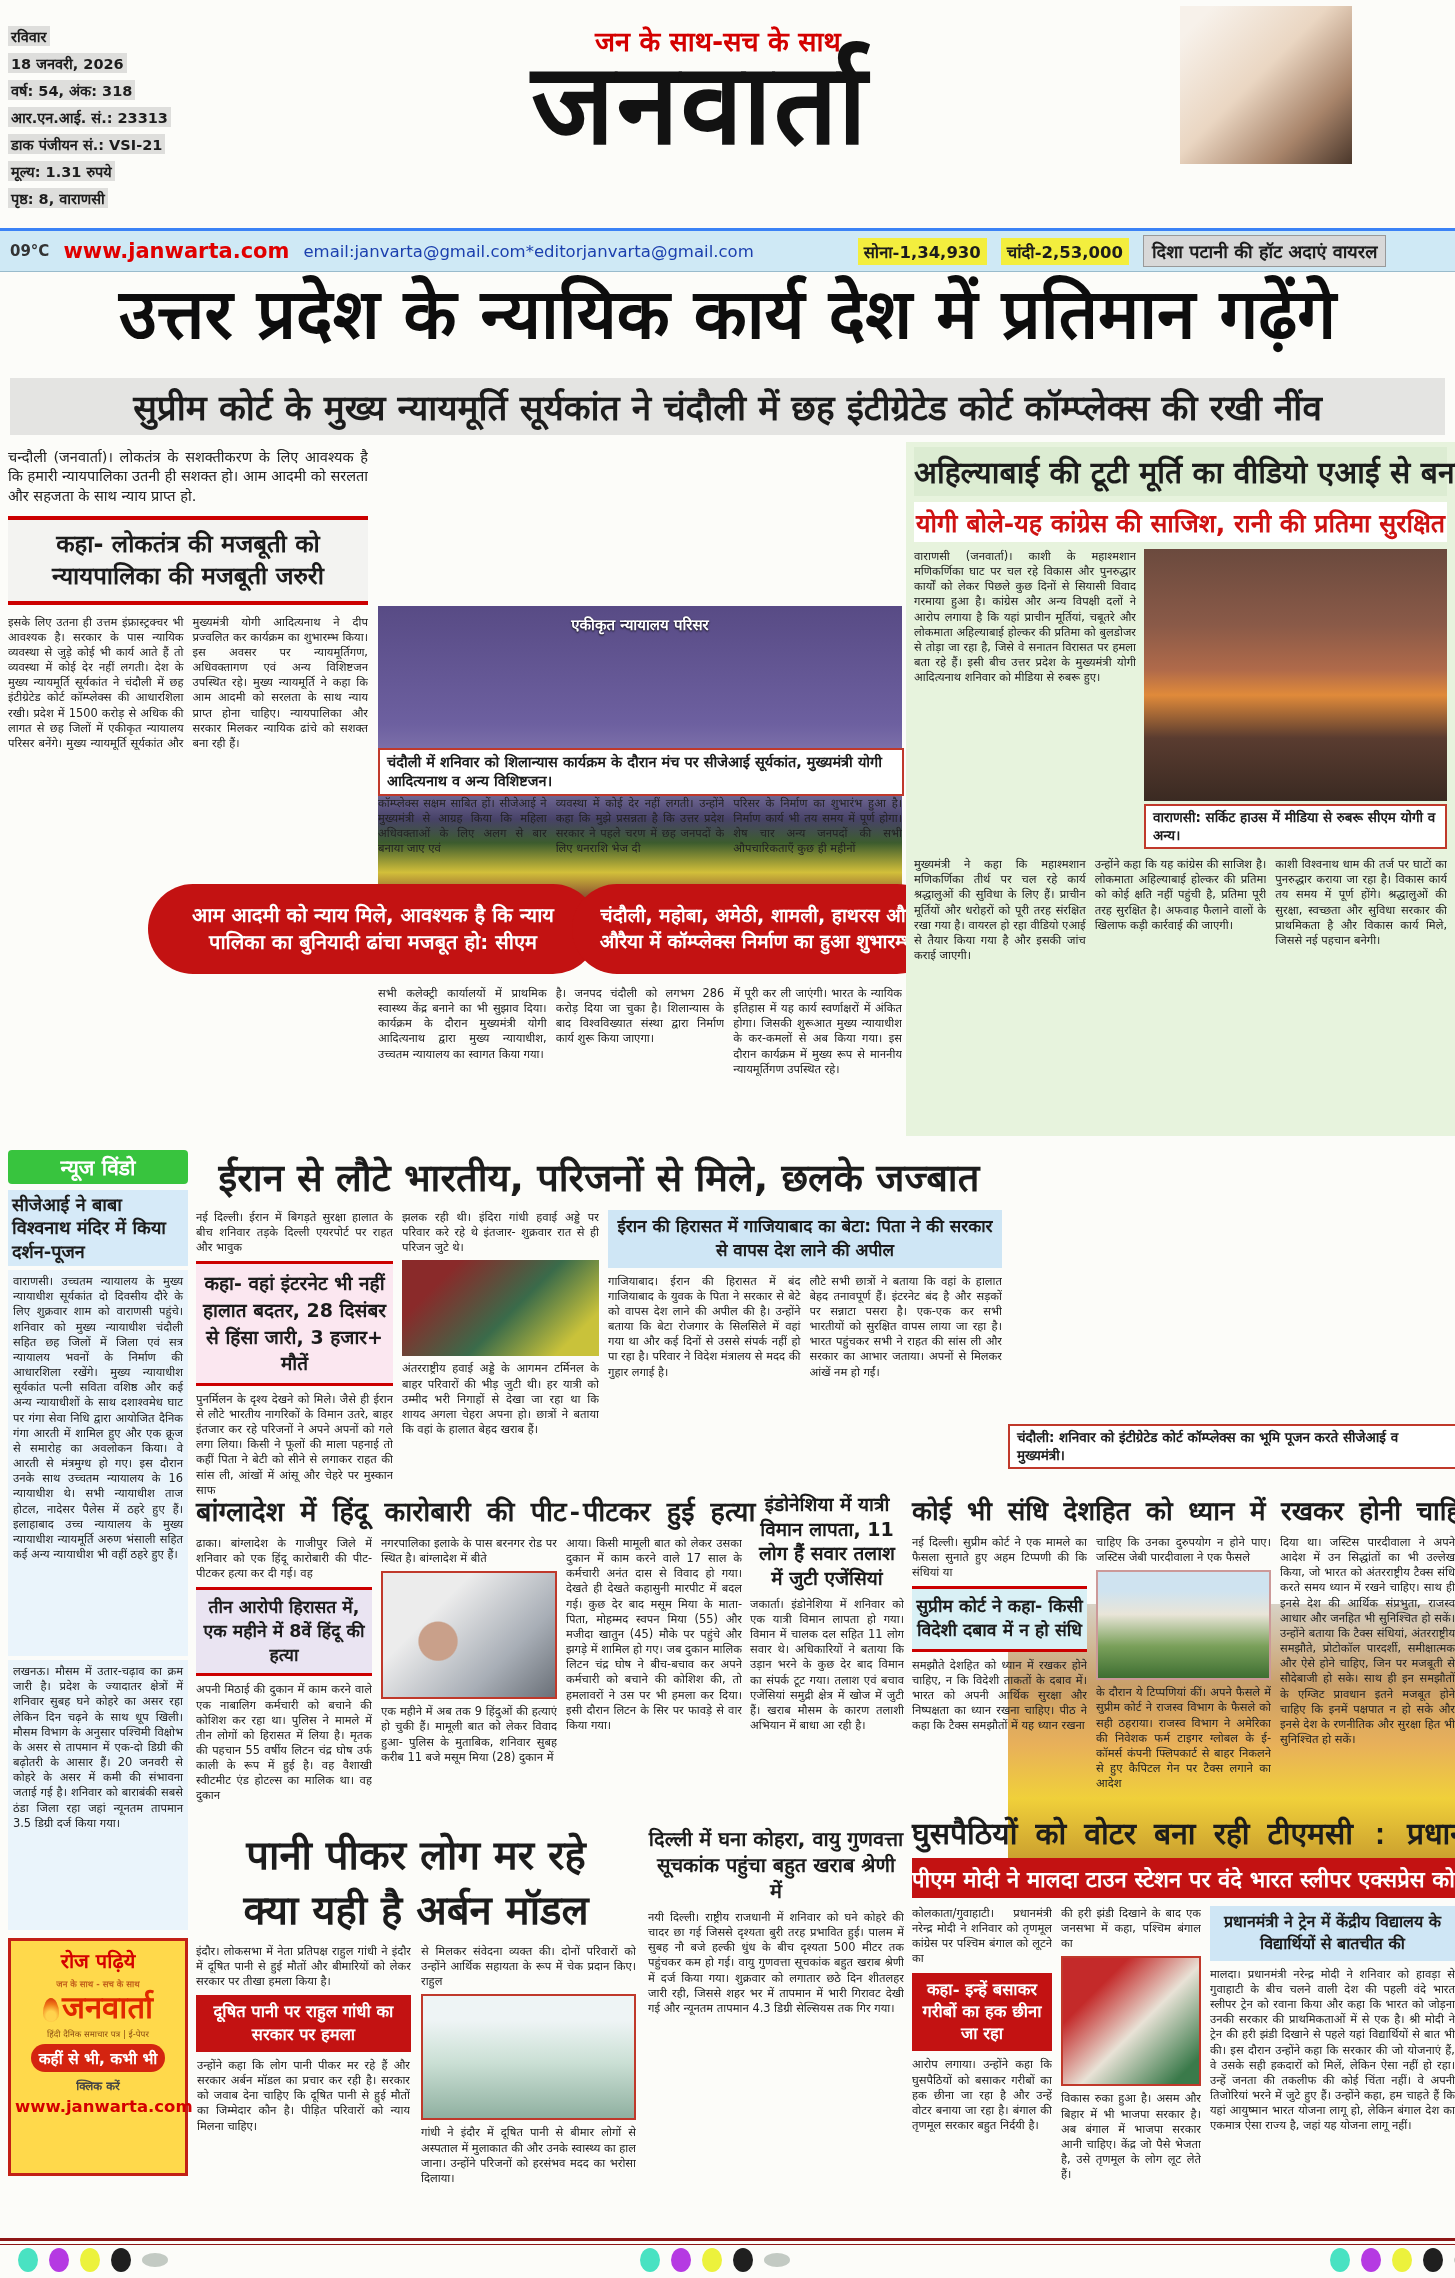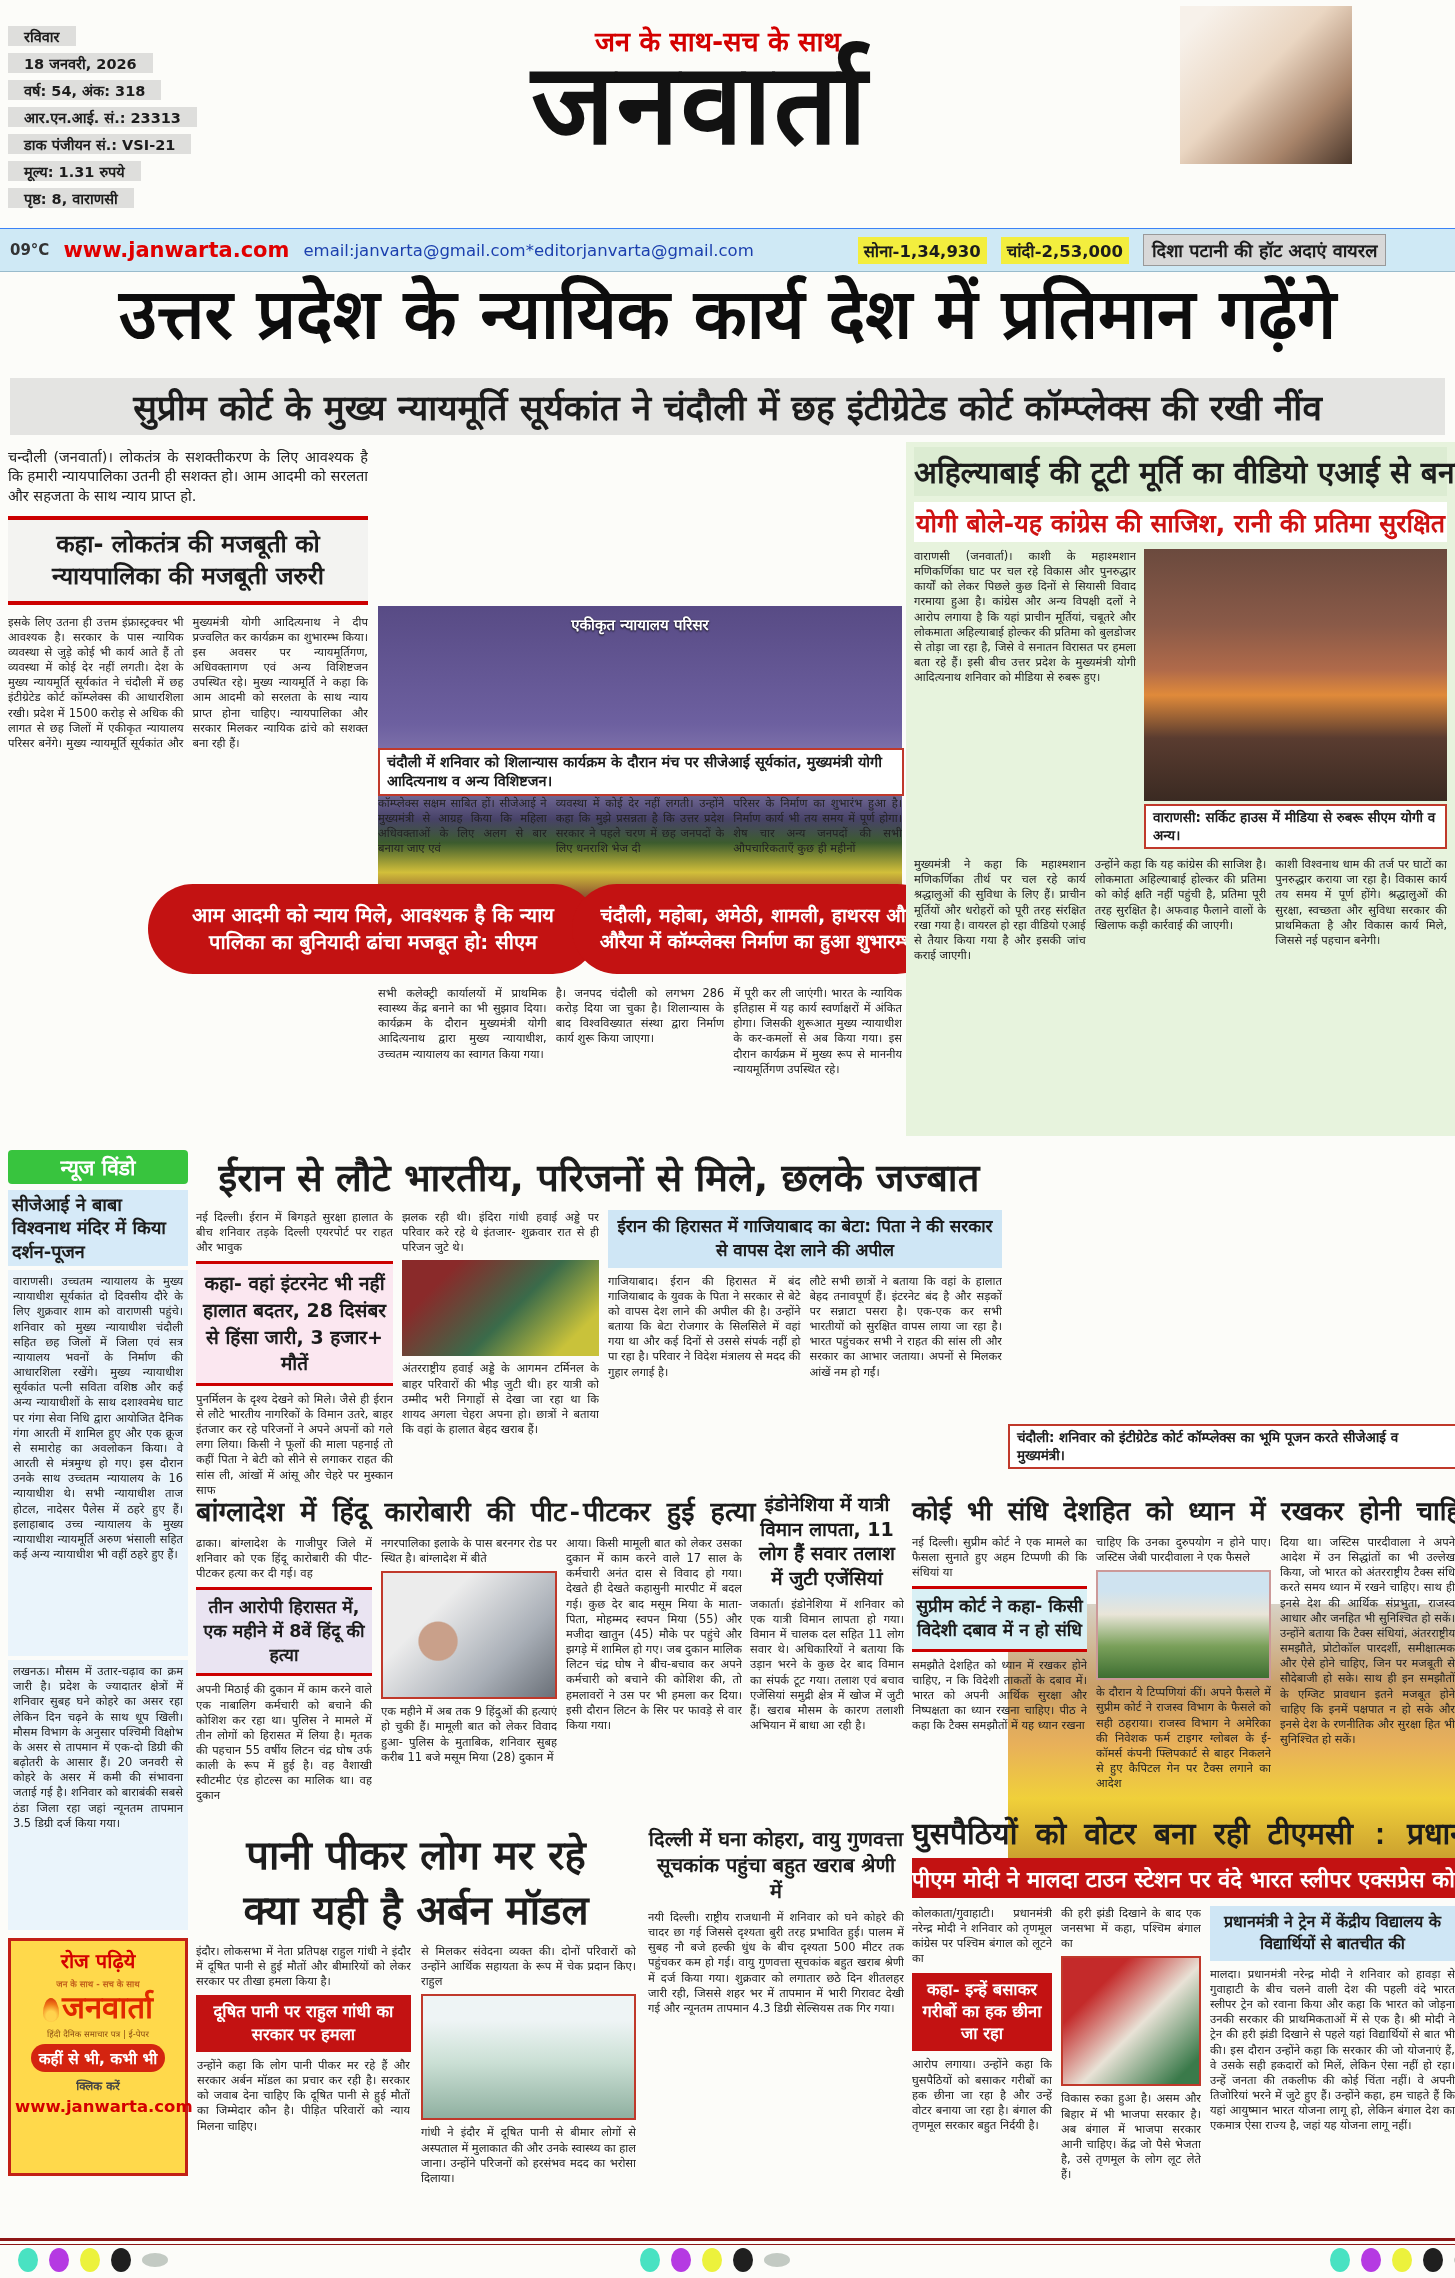--- a/index.html
+++ b/index.html
@@ -3,24 +3,24 @@
 <meta charset="utf-8">
 <style>
   html,body{margin:0;padding:0;background:#e8e8e4;}
   .page{position:relative;width:1455px;height:2278px;background:#fcfcf9;margin:0 auto;
         font-family:"DejaVu Sans",sans-serif;color:#1c1c1c;overflow:hidden;}
   .abs{position:absolute;}
   .body{font-size:11.4px;line-height:1.33;text-align:justify;color:#222;overflow:hidden;}
   .jc{text-align:center;}
   
   .info-left div{font-size:14.5px;font-weight:bold;background:#dededc;display:inline-block;
-                 padding:0 16px;margin-bottom:7px;white-space:nowrap;}
+                 padding:0 3px;margin-bottom:7px;white-space:nowrap;}
   .tagline{color:#d40000;font-size:27px;font-weight:bold;}
   .logo{font-size:112px;font-weight:800;color:#121212;letter-spacing:2px;line-height:1.25;text-align:center;}
-  .infobar{background:#cfe9f5;border-top:1px solid #3b82f6;border-bottom:1px solid #9bc;
+  .infobar{background:#cfe9f5;border-top:3px solid #3b82f6;border-bottom:1px solid #9bc;
            display:flex;align-items:center;gap:14px;padding:0 10px;height:44px;}
   .site{color:#e00000;font-weight:bold;font-size:21px;}
   .emails{color:#1b3fae;font-size:16.5px;}
   .rate{background:#f3ee3e;font-weight:bold;font-size:16.5px;padding:2px 6px;}
   .viral{background:#d8d8d8;border:1px solid #999;font-weight:bold;font-size:18px;padding:3px 8px;}
   
   .lead-h{font-size:69px;font-weight:800;line-height:1.3;color:#0d0d0d;text-align:center;white-space:nowrap;}
   .lead-sub{background:#e4e4e2;font-size:35px;font-weight:bold;text-align:center;padding:5px 0;white-space:nowrap;}
   .redrule-box{border-top:4px solid #c00;border-bottom:4px solid #c00;background:#f3f3f1;
                font-size:24px;font-weight:bold;text-align:center;padding:8px 4px;margin:10px 0;line-height:1.35;}

